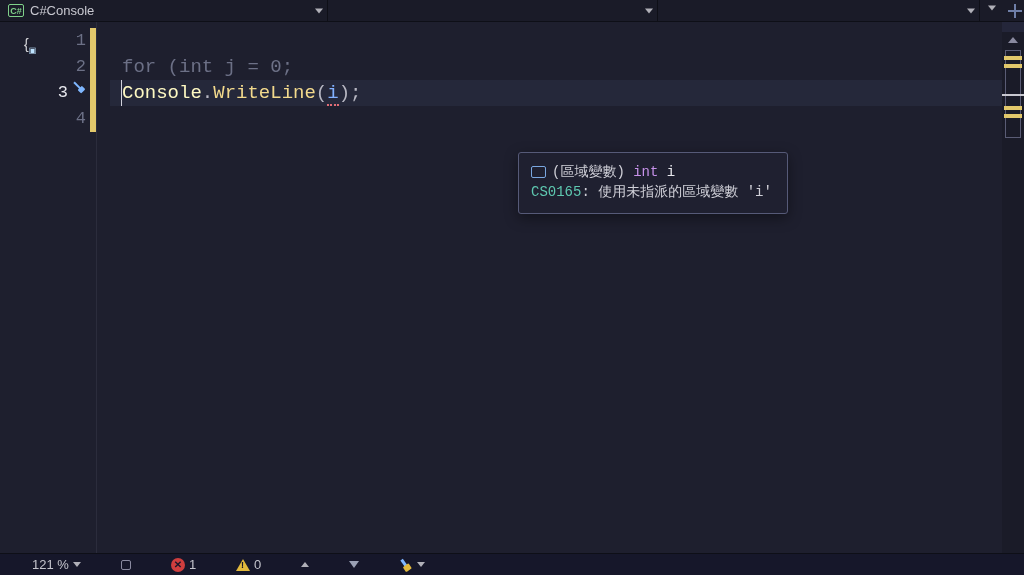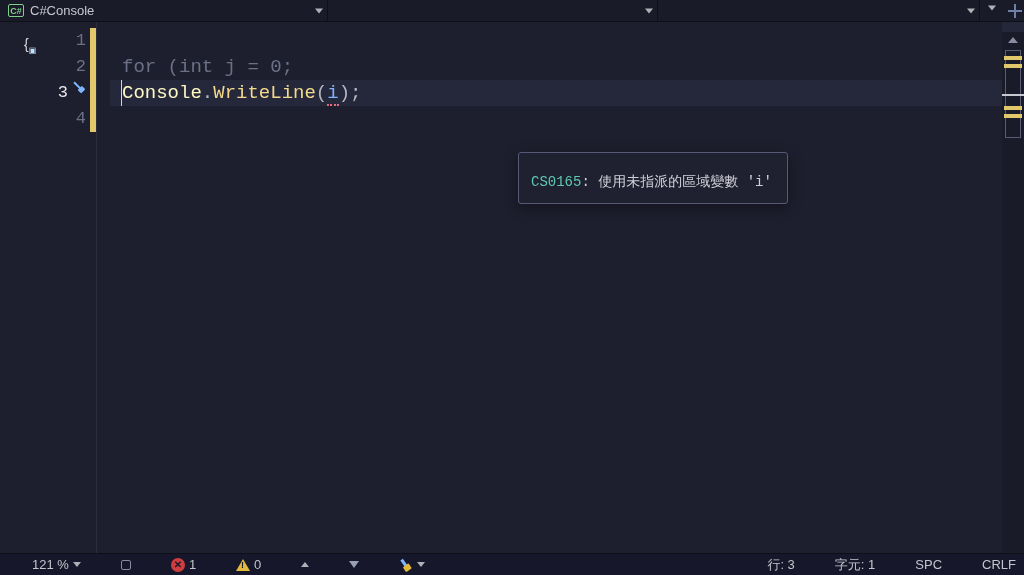--- a/index.html
+++ b/index.html
@@ -112,21 +112,21 @@
     background: #1f2030; border: 1px solid #565a78; border-radius: 3px;
     padding: 10px 12px 12px 12px; z-index: 10;
     box-shadow: 0 4px 14px rgba(0,0,0,0.4);
     color: #d0d0d8; font-size: 14px;
   }
   .ht-line1 { display:flex; align-items:center; gap:6px; }
   .ht-box { display:inline-block; width:15px; height:12px; border:1.5px solid #7aa7e0; border-radius:2px; }
   .ht-kind { color:#d0d0d8; }
   .ht-type { color:#c792ea; }
   .ht-var  { color:#e8e8ee; }
-  .ht-line2 { margin-top:10px; }
+  .ht-line2 { margin-top:2px; }
   .ht-code { color:#5ec8b0; }
   .ht-msg  { color:#d0d0d8; }
 
   
   .statusbar {
     position: fixed; left:0; right:0; bottom:0; height:22px;
     background:#16172a; border-top:1px solid #0e0f17;
     display:flex; align-items:center; font-size:13px; color:#c4c4cc;
   }
   .sb-left, .sb-right { display:flex; align-items:center; height:100%; }
@@ -190,20 +190,26 @@
 
   <div class="code-col">
     <div class="cl-highlight"></div>
     <span class="caret"></span>
 
     <div class="code-line rel"></div>
     <div class="code-line rel"><span class="tk-dim">for (int j = 0;</span></div>
     <div class="code-line rel"><span class="tk-cls">Console</span><span class="tk-pun">.</span><span class="tk-meth">WriteLine</span><span class="tk-pun">(</span><span class="tk-err">i</span><span class="tk-pun">)</span><span class="tk-pun">;</span></div>
 
     <div class="hover-tip">
+      <div class="ht-line1">
+        <span class="ht-box"></span>
+        <span>
+          <span class="ht-kind">(區域變數) </span><span class="ht-type">int</span><span class="ht-var"> i</span>
+        </span>
+      </div>
       <div class="ht-line2">
         <span class="ht-code">CS0165</span><span class="ht-msg">: </span><span class="ht-msg">使用未指派的區域變數 'i'</span>
       </div>
     </div>
   </div>
 
   <div class="scrollbar-col">
     <div class="split-dash"></div>
     <div class="scroll-up"></div>
     <div class="ov-box"></div>
@@ -236,19 +242,13 @@
         <span class="sb-up"></span>
       </div>
     <div class="sb-item">
         <span class="arrow-dn"></span>
       </div>
     <div class="sb-item">
       <span class="brush2"></span>
       <span class="sb-chev"></span>
     </div>
   </div>
-  <div class="sb-right">
-    <div class="sb-item">行: 3</div>
-    <div class="sb-item">字元: 1</div>
-    <div class="sb-item">SPC</div>
-    <div class="sb-item">CRLF</div>
-  </div>
 </div>
 
 </body></html>

